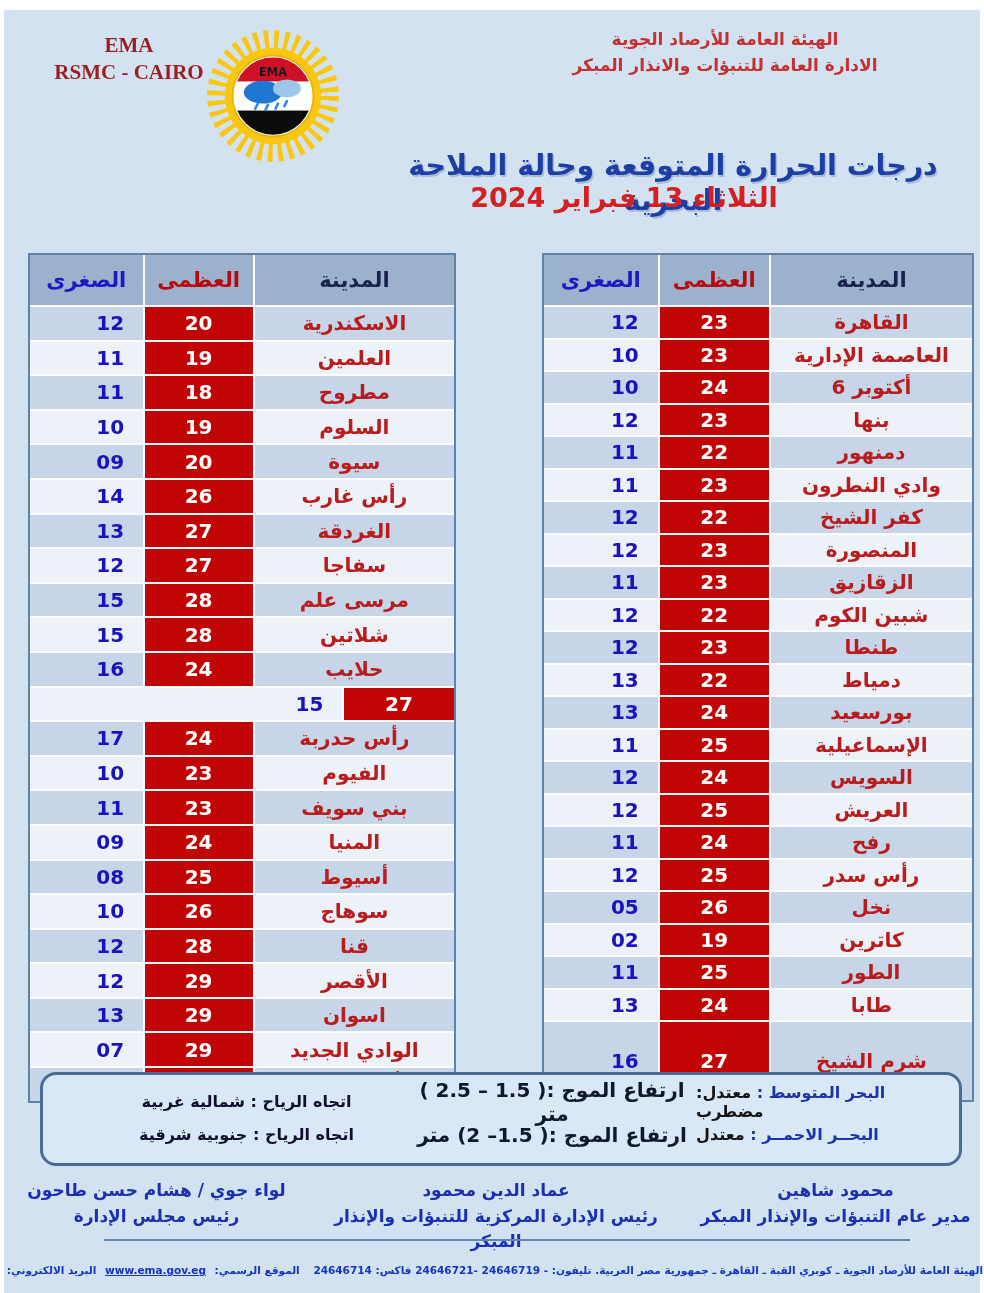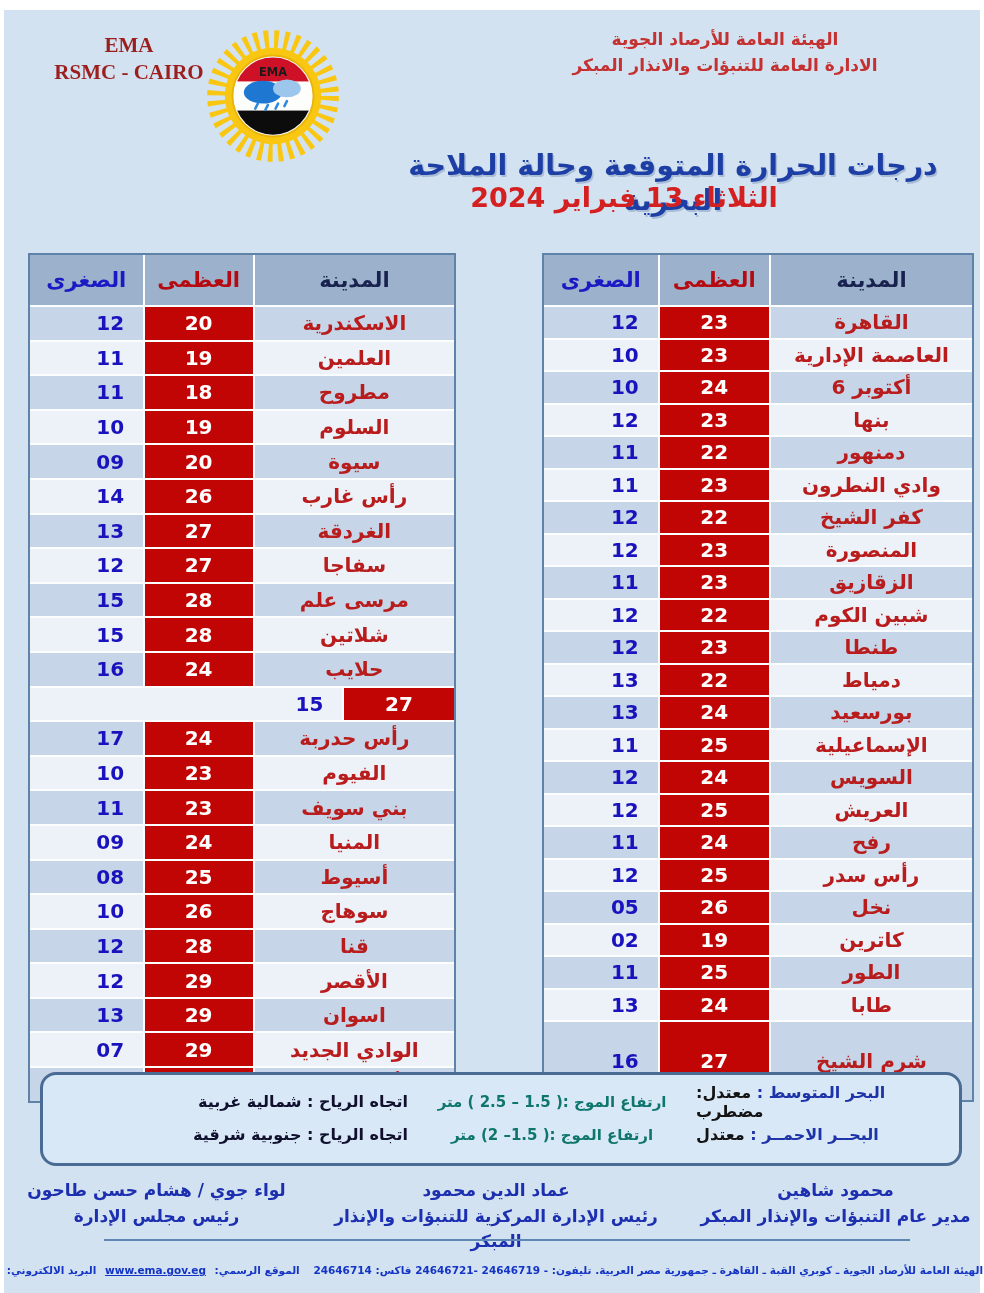--- a/index.html
+++ b/index.html
@@ -64,22 +64,22 @@
   
   .marine{
     position:absolute;left:36px;top:1062px;width:922px;height:94px;
     border:3px solid #4a6c94;border-radius:16px;background:#d9e8f6;
     direction:rtl;display:flex;flex-direction:column;justify-content:flex-start;
     padding-top:10px;box-sizing:border-box;
   }
   .marine-row{display:flex;align-items:center;height:33px;}
   .m-sea{width:30%;padding-right:22px;box-sizing:border-box;font-size:16px;font-weight:bold;color:#141414;text-align:left;}
   .m-sea .sea-name{color:#1d33a8;}
-  .m-wave{width:33%;text-align:center;font-size:15px;font-weight:bold;color:#0f766e;}
-  .m-wind{width:37%;font-size:16px;font-weight:bold;color:#10102e;margin-left:42px;}
+  .m-wave{width:33%;text-align:center;font-size:20px;font-weight:bold;color:#0f172a;}
+  .m-wind{width:37%;text-align:center;font-size:16px;font-weight:bold;color:#10102e;margin-left:42px;}
   
   .sigs{position:absolute;top:1168px;left:0;width:984px;direction:rtl;display:flex;}
   .sig{text-align:center;color:#1c2fb0;font-weight:bold;font-size:17px;line-height:1.5;}
   .sig.s0{width:31%;}
   .sig.s1{width:38%;}
   .sig.s2{width:31%;}
   .sig-rule{position:absolute;top:1229px;left:100px;width:806px;height:2px;background:#5e87b5;}
   
   .contact{
     position:absolute;top:1254px;left:0;width:984px;direction:rtl;text-align:center;

